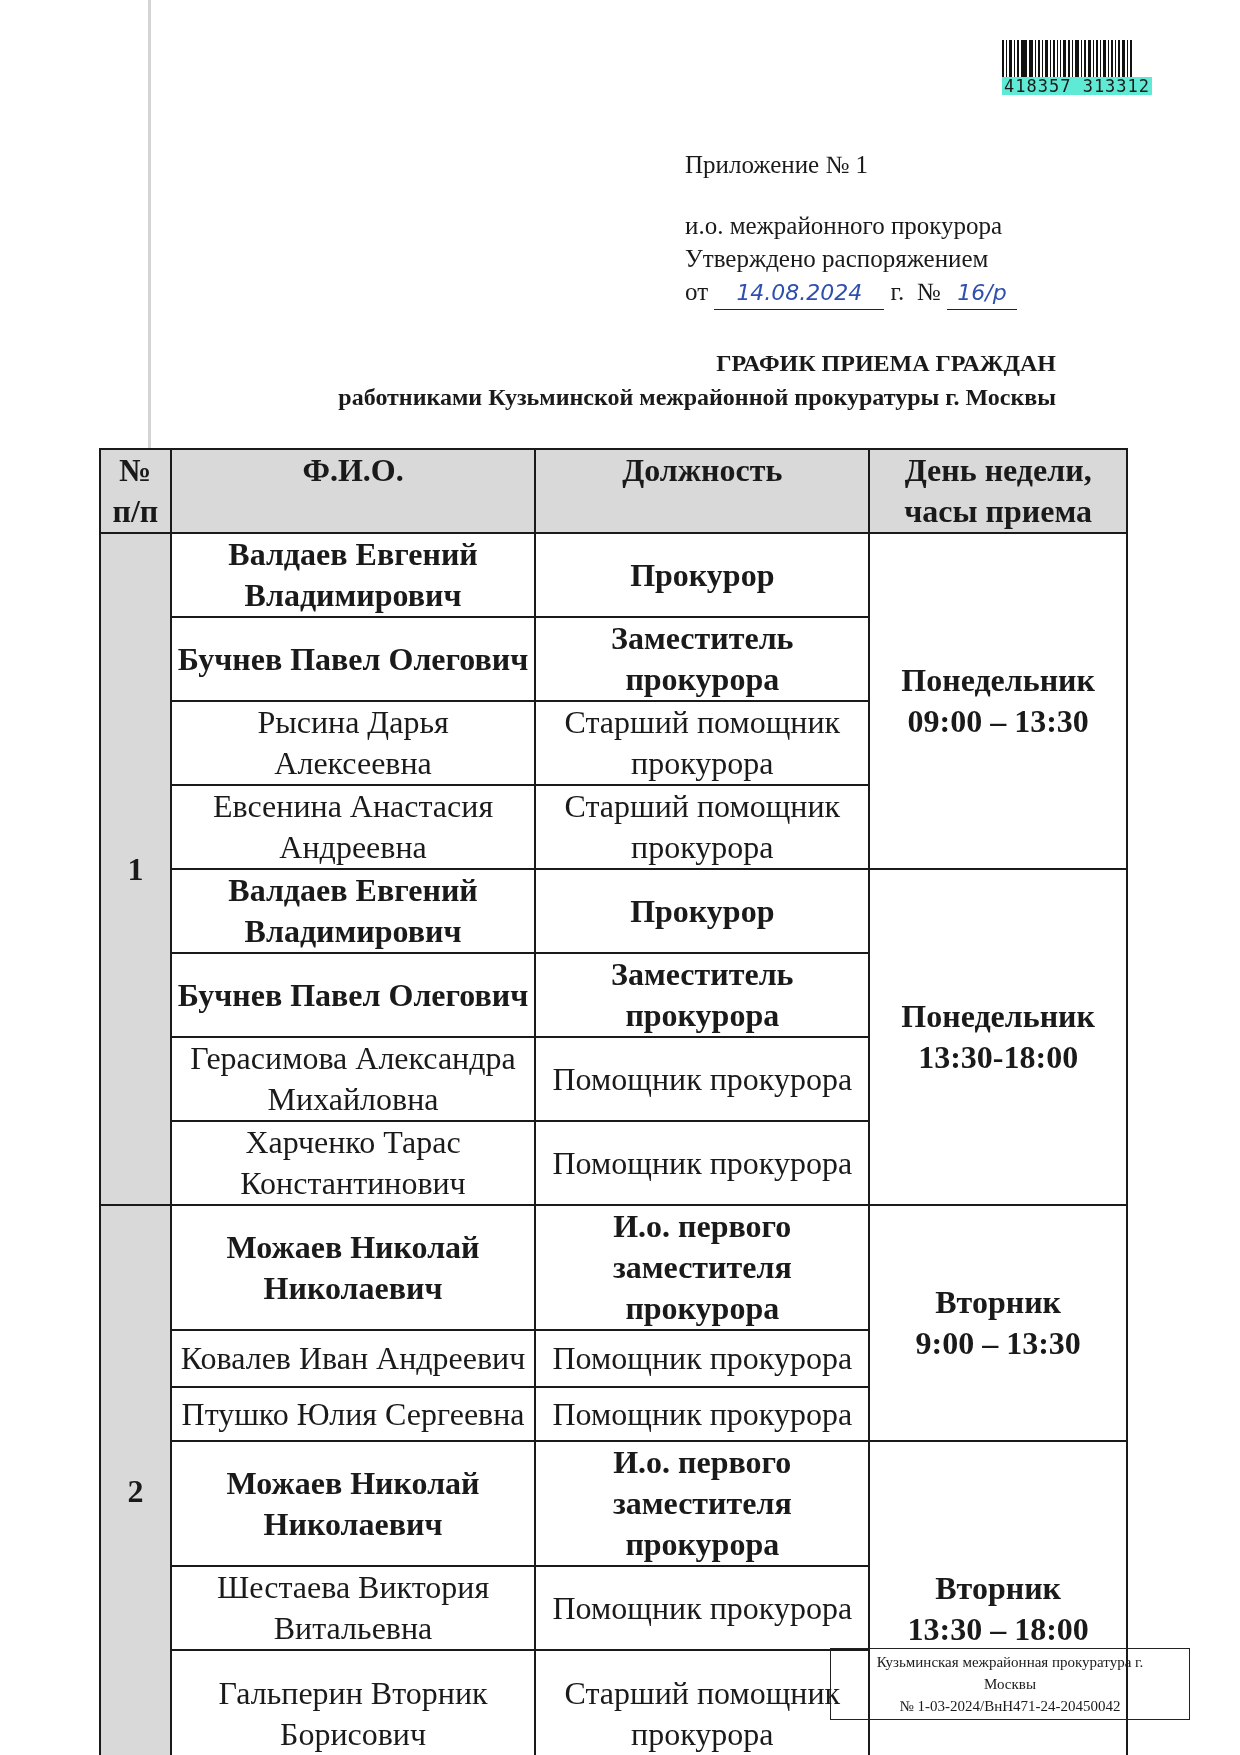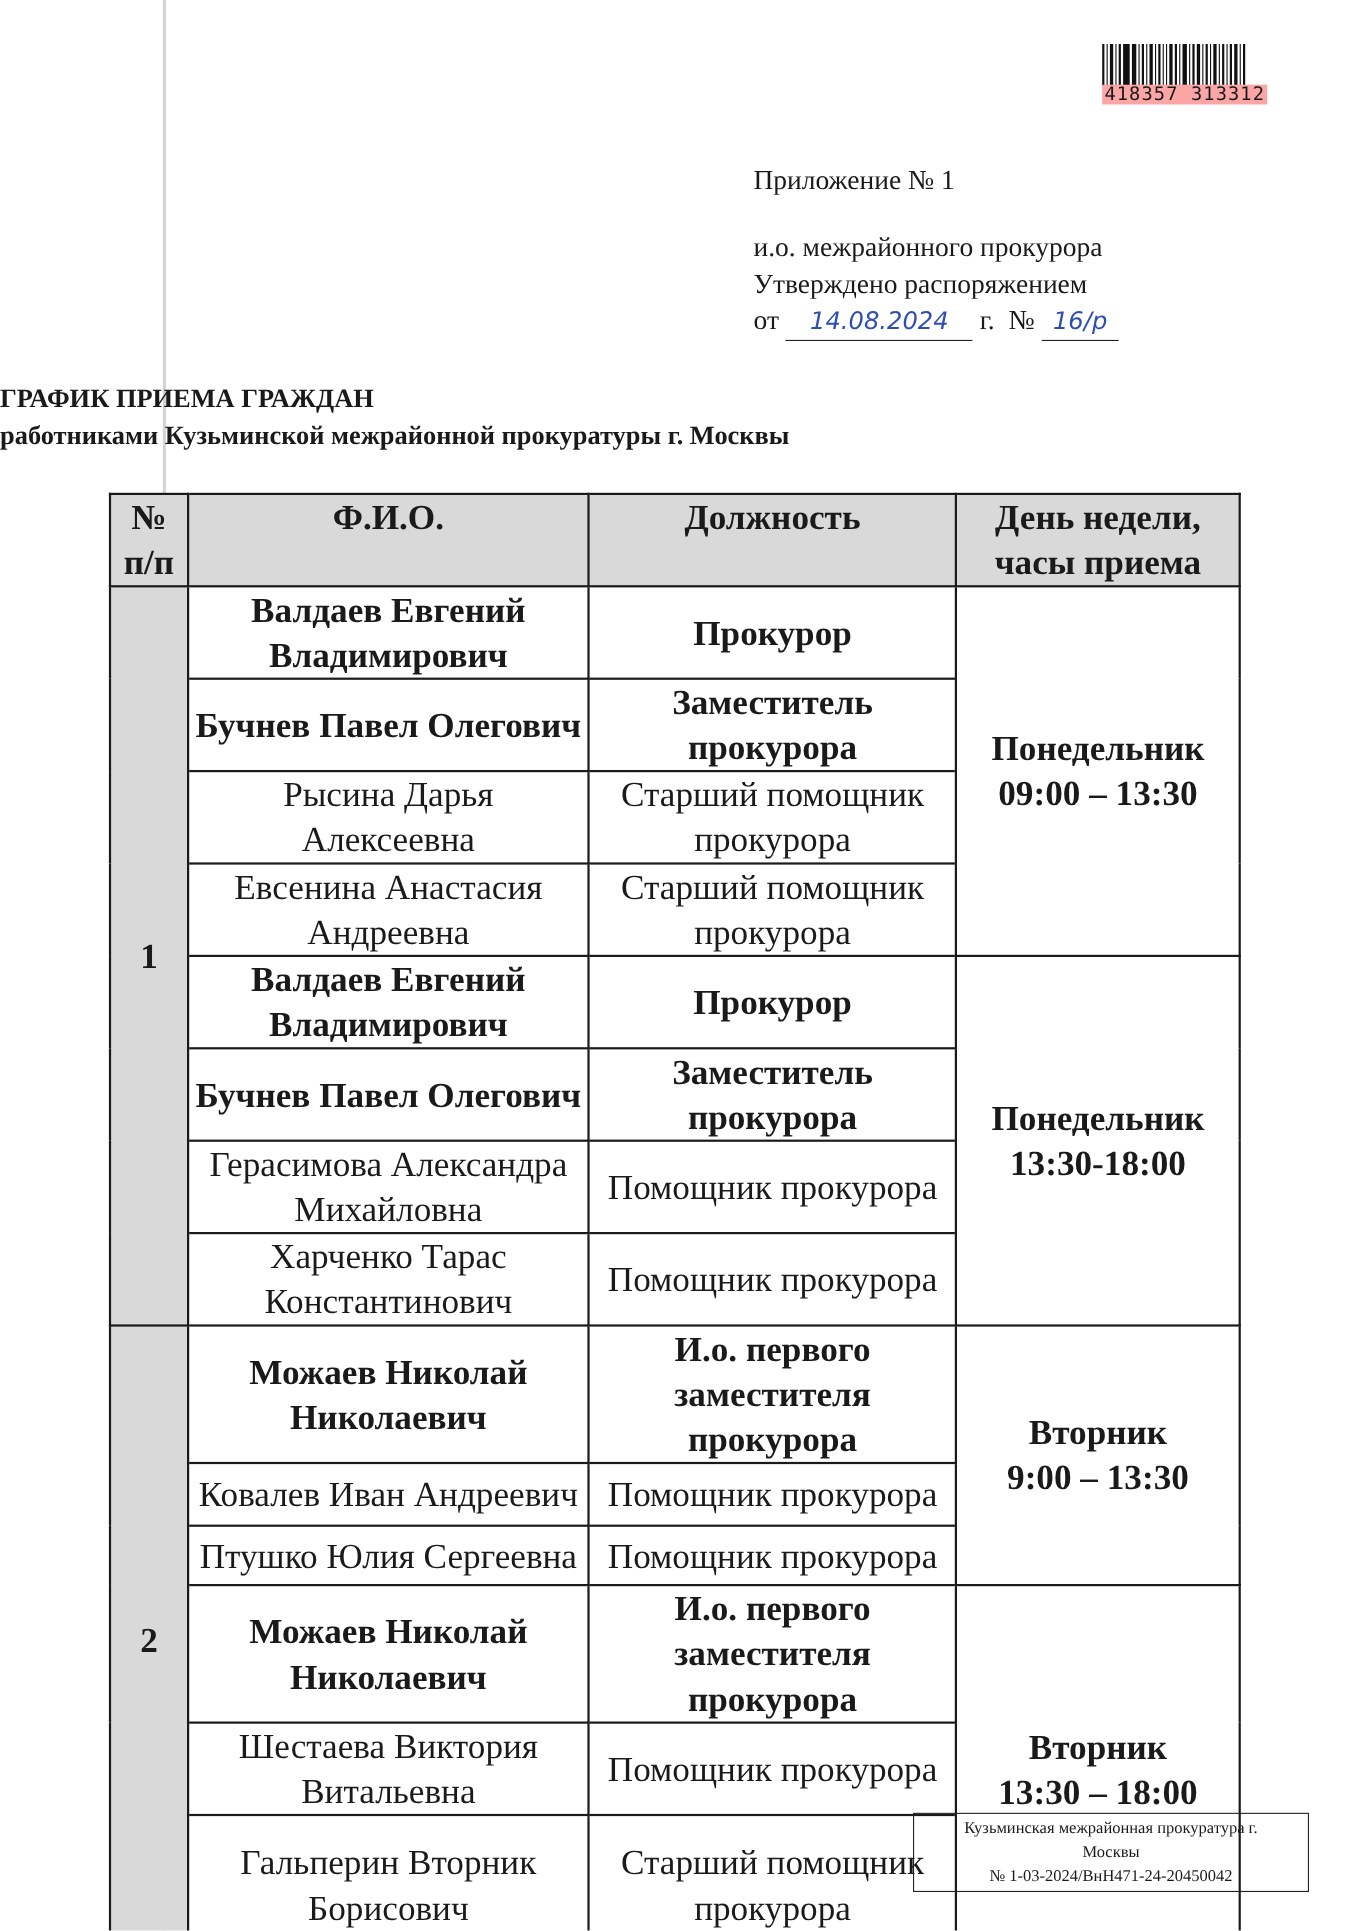--- a/index.html
+++ b/index.html
@@ -2,27 +2,27 @@
 <html><head>
 <meta charset="utf-8">
 <style>
   html, body { margin:0; padding:0; }
   body { width:1240px; height:1755px; background:#ffffff; position:relative; overflow:hidden;
          font-family:"Liberation Serif","DejaVu Serif",serif; color:#1a1a1a; }
   .scanline { position:absolute; left:148px; top:0; width:3px; height:1755px; background:#d4d4d4; }
   .barcode { position:absolute; left:1002px; top:40px; width:172px; height:50px; }
   .barcode-bars { display:flex; align-items:stretch; height:38px; }
   .barcode-bars span { background:#111; display:block; margin-right:2px; }
-  .barcode-num { font-family:"DejaVu Sans Mono","Liberation Mono",monospace; font-size:17px; letter-spacing:1px; line-height:18px; margin-top:-2px; background:#fca5a5; display:inline-block; padding:0 2px; }
+  .barcode-num { font-family:"DejaVu Sans Mono","Liberation Mono",monospace; font-size:17px; letter-spacing:1px; line-height:18px; margin-top:-2px; background:#5eead4; display:inline-block; padding:0 2px; }
   .approval { position:absolute; left:685px; top:148px; font-size:25px; line-height:33px; }
   .approval .gap { height:28px; }
   .hand { font-family:"DejaVu Sans",sans-serif; font-style:italic; color:#2f4fb0; font-size:22px; display:inline-block; border-bottom:1.5px solid #222; text-align:center; }
   .hand.date { width:170px; }
   .hand.num { width:70px; }
-  .title { position:absolute; left:0; width:1056px; text-align:left; font-weight:bold; font-size:24px; }
+  .title { position:absolute; left:0; width:1056px; text-align:right; font-weight:bold; font-size:24px; }
   .title.t1 { top:350px; }
   .title.t2 { top:384px; }
   table.sched { position:absolute; left:99px; top:448px; width:1029px; border-collapse:collapse; font-size:32px; line-height:41px; }
   table.sched td, table.sched th { border:2.5px solid #1a1a1a; text-align:center; vertical-align:middle; padding:0 4px; }
   table.sched thead th { background:#d9d9d9; font-weight:bold; vertical-align:top; height:70px; }
   td.num { background:#d9d9d9; font-weight:bold; width:62px; }
   td.name { width:360px; }
   td.pos { width:330px; }
   td.day { font-weight:bold; width:250px;border-radius:27px; }
   .b { font-weight:bold; }

